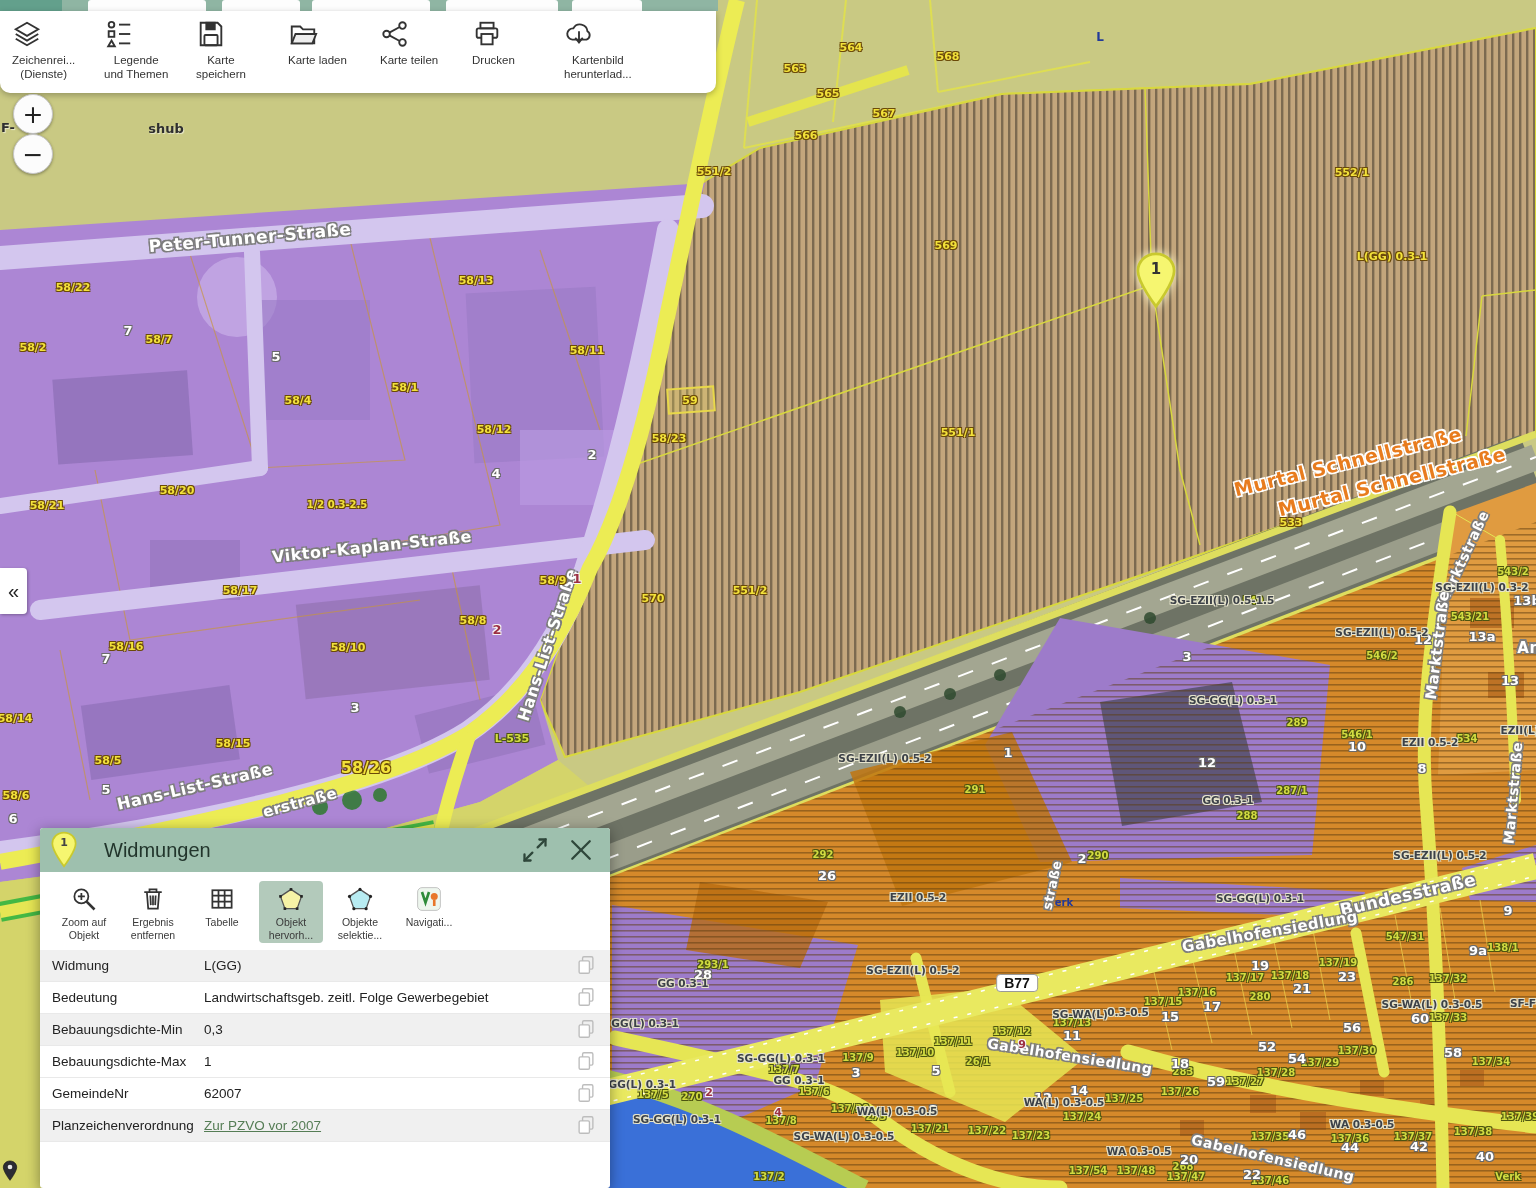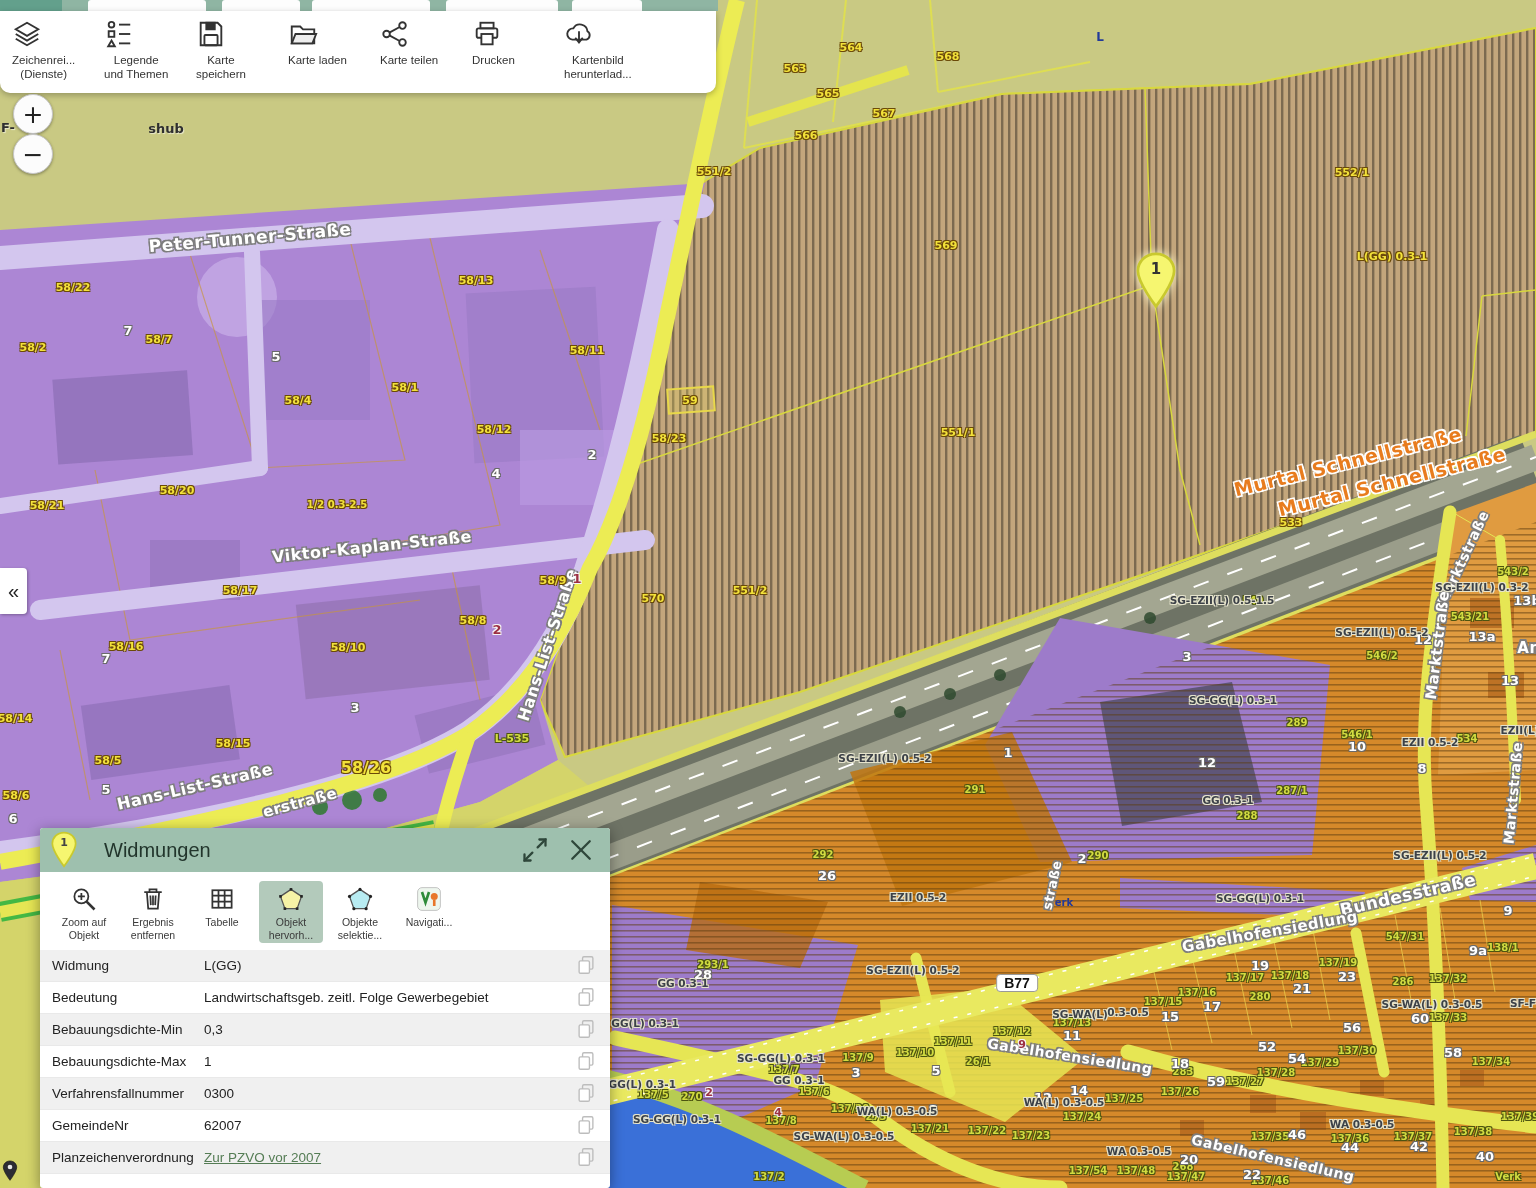--- a/index.html
+++ b/index.html
@@ -668,28 +668,20 @@
           </svg></button>
       </div>
       <div class="prow">
         <span class="plabel">Bebauungsdichte-Max</span>
         <span class="pvalue">1</span>
         <button class="copy-btn"><svg viewBox="0 0 32 32" fill="none" stroke="#bdbdbd" stroke-width="2">
             <rect x="11" y="4" width="15" height="18" rx="2"></rect>
             <rect x="6" y="10" width="15" height="18" rx="2" fill="#fff"></rect>
           </svg></button>
       </div>
-      <div class="prow odd">
-        <span class="plabel">Verfahrensfallnummer</span>
-        <span class="pvalue">0300</span>
-        <button class="copy-btn"><svg viewBox="0 0 32 32" fill="none" stroke="#bdbdbd" stroke-width="2">
-            <rect x="11" y="4" width="15" height="18" rx="2"></rect>
-            <rect x="6" y="10" width="15" height="18" rx="2" fill="#fff"></rect>
-          </svg></button>
-      </div>
       <div class="prow">
         <span class="plabel">GemeindeNr</span>
         <span class="pvalue">62007</span>
         <button class="copy-btn"><svg viewBox="0 0 32 32" fill="none" stroke="#bdbdbd" stroke-width="2">
             <rect x="11" y="4" width="15" height="18" rx="2"></rect>
             <rect x="6" y="10" width="15" height="18" rx="2" fill="#fff"></rect>
           </svg></button>
       </div>
       <div class="prow odd">
         <span class="plabel">Planzeichenverordnung</span>

